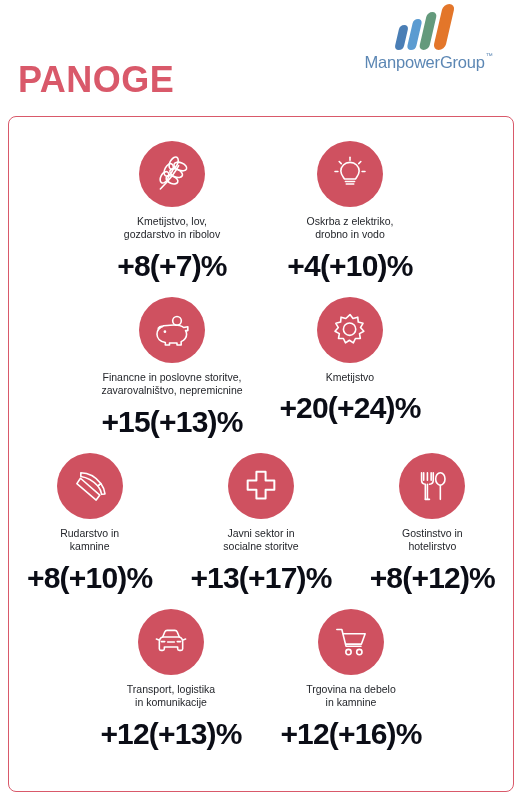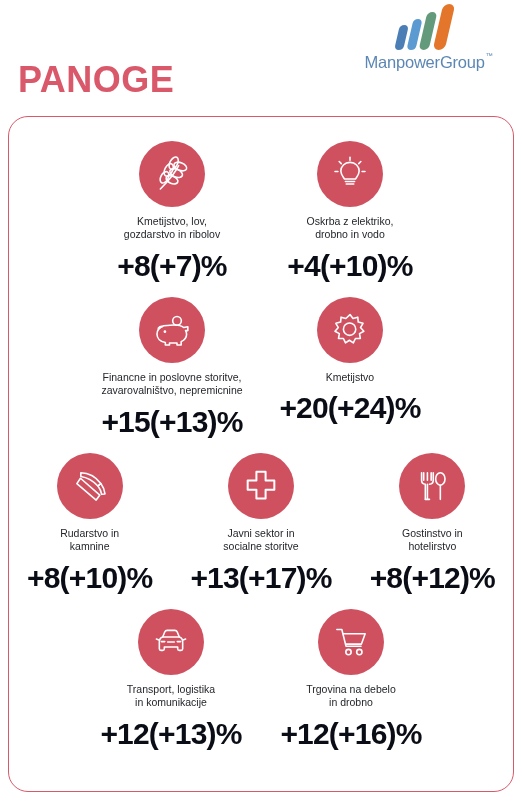--- a/index.html
+++ b/index.html
@@ -72,21 +72,21 @@
   }
 
   
   .panel {
     position: absolute;
     left: 8px;
     top: 116px;
     width: 506px;
     height: 676px;
     border: 1.5px solid #d9596a;
-    border-radius: 20px;
+    border-radius: 8px;
     background: #fff;
     padding-top: 24px;
   }
 
   .row {
     display: flex;
     justify-content: center;
     align-items: flex-start;
   }
   .row-1 { gap: 10px; }
@@ -295,18 +295,18 @@
       <div class="icon-circle" style="background: rgb(207, 81, 96);">
         <svg width="40" height="40" viewBox="0 0 48 48" fill="none" stroke="#fff" stroke-width="1.9" stroke-linecap="round" stroke-linejoin="round">
           <path d="M7 9 L13 9 L18 29 L36 29"></path>
           <path d="M14.5 14 L41 14 L36.5 26.5 L17.5 26.5"></path>
           <circle cx="21" cy="36" r="3.2"></circle>
           <circle cx="34" cy="36" r="3.2"></circle>
         </svg>
       </div>
       <div class="cell-label" style="color: rgb(36, 38, 43);">
         <div>Trgovina na debelo</div>
-        <div>in drobno</div>
+        <div>in kamnine</div>
       </div>
       <div class="cell-value" style="color: rgb(11, 13, 22);">+12(+16)%</div>
     </div>
   </div>
 </div>
 
 </body></html>

